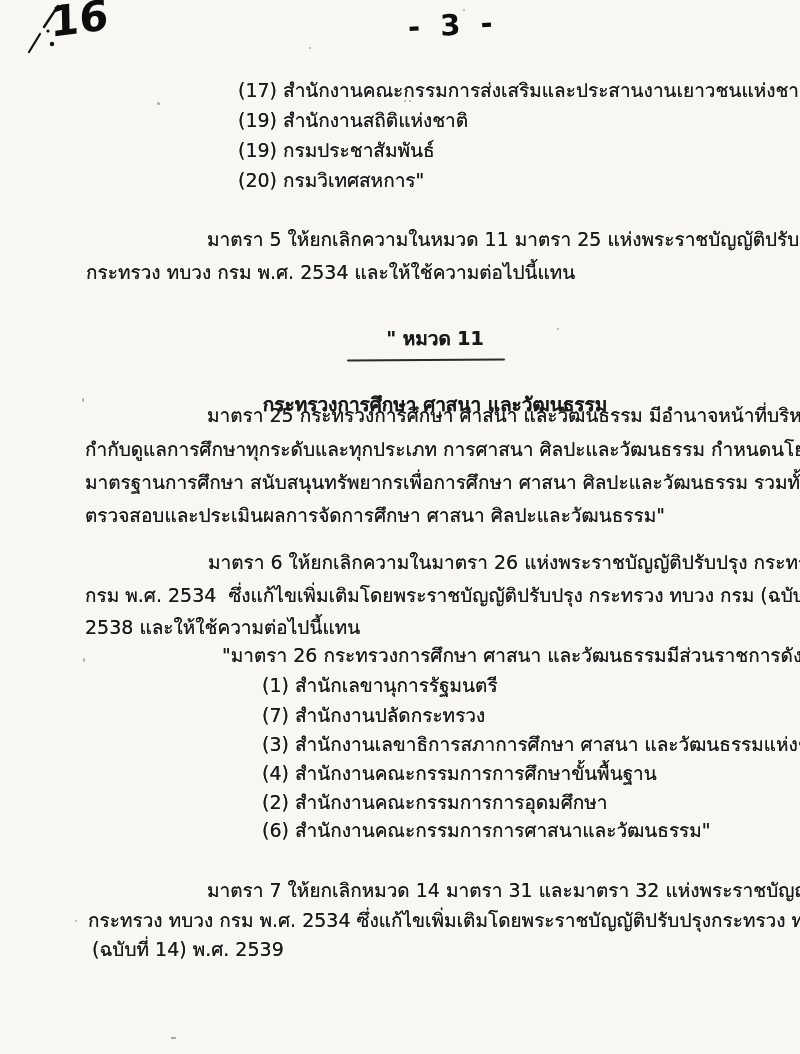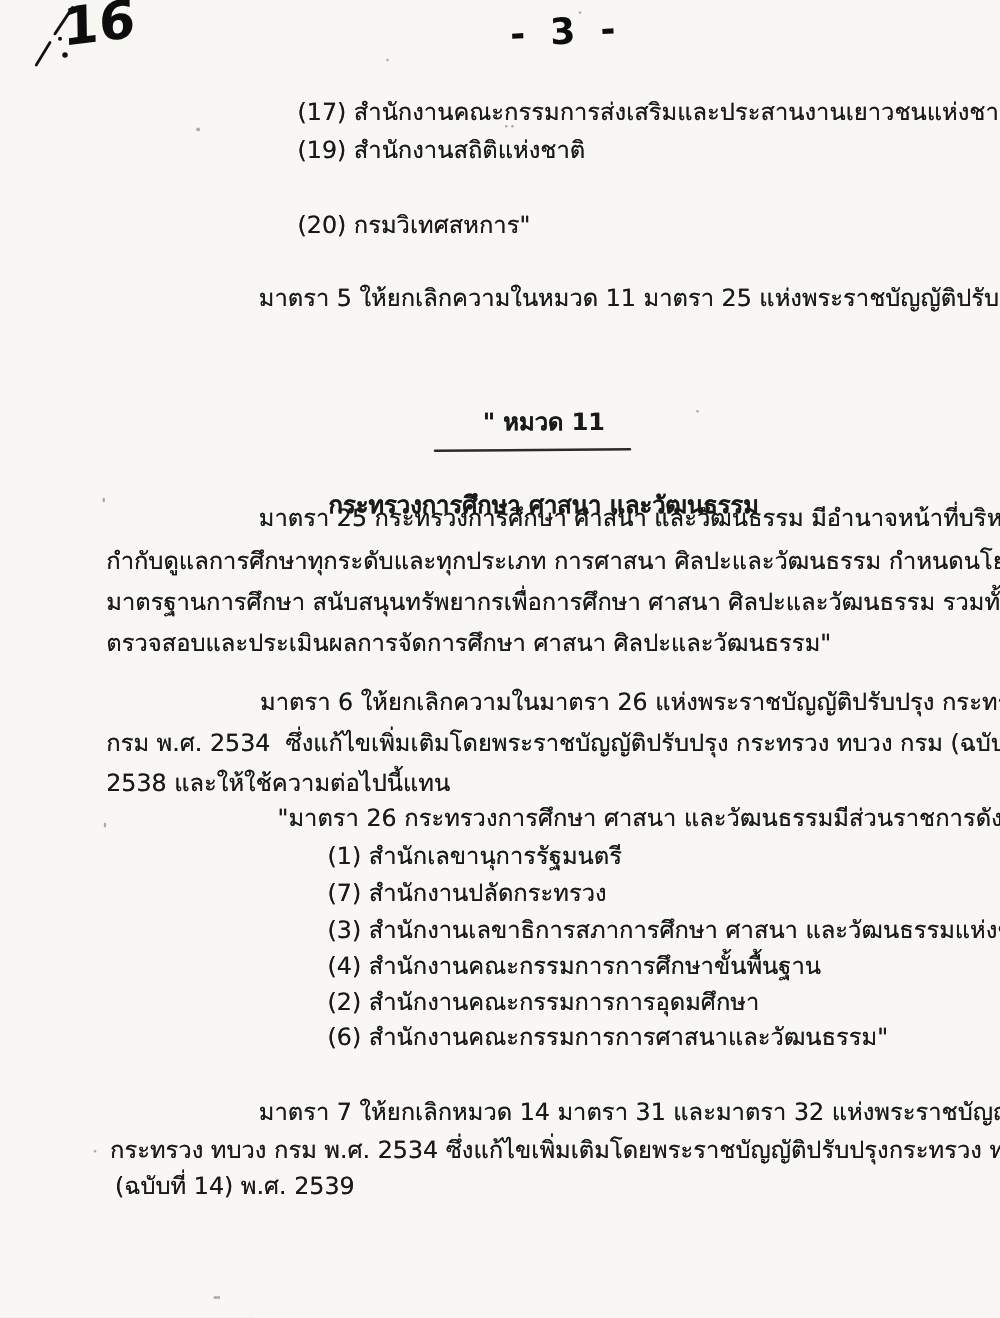--- a/index.html
+++ b/index.html
@@ -70,23 +70,25 @@
     <circle cx="34" cy="31" r="1.6" fill="#111"></circle>
     <circle cx="38" cy="44" r="2.2" fill="#111"></circle>
   </svg>
 
   <span class="hand hw-16">16</span>
 
   <span class="hand pagenum">- 3 -</span>
 
   <div class="line" style="left:238px;top:78px">(17) สำนักงานคณะกรรมการส่งเสริมและประสานงานเยาวชนแห่งชาติ</div>
   <div class="line" style="left:238px;top:108px">(19) สำนักงานสถิติแห่งชาติ</div>
+  <div class="line" style="left:238px;top:138px">(19) กรมประชาสัมพันธ์</div>
   <div class="line" style="left:238px;top:168px">(20) กรมวิเทศสหการ"</div>
 
   <div class="line" style="left:207px;top:227px">มาตรา 5 ให้ยกเลิกความในหมวด 11 มาตรา 25 แห่งพระราชบัญญัติปรับปรุง</div>
+  <div class="line" style="left:86px;top:260px">กระทรวง ทบวง กรม พ.ศ. 2534 และให้ใช้ความต่อไปนี้แทน</div>
 
   <div class="center-block" style="left:230px;top:288px;width:410px">
     <div class="line bold" style="position:static">" หมวด 11</div>
     <div class="line bold" style="position:static;margin-top:4px">กระทรวงการศึกษา ศาสนา และวัฒนธรรม</div>
   </div>
   <div class="divider"></div>
 
   <div class="line" style="left:207px;top:403px">มาตรา 25 กระทรวงการศึกษา ศาสนา และวัฒนธรรม มีอำนาจหน้าที่บริหารจัดการและ</div>
   <div class="line" style="left:85px;top:437px">กำกับดูแลการศึกษาทุกระดับและทุกประเภท การศาสนา ศิลปะและวัฒนธรรม กำหนดนโยบาย แผน และ</div>
   <div class="line" style="left:85px;top:470px">มาตรฐานการศึกษา สนับสนุนทรัพยากรเพื่อการศึกษา ศาสนา ศิลปะและวัฒนธรรม รวมทั้งการติดตาม</div>

